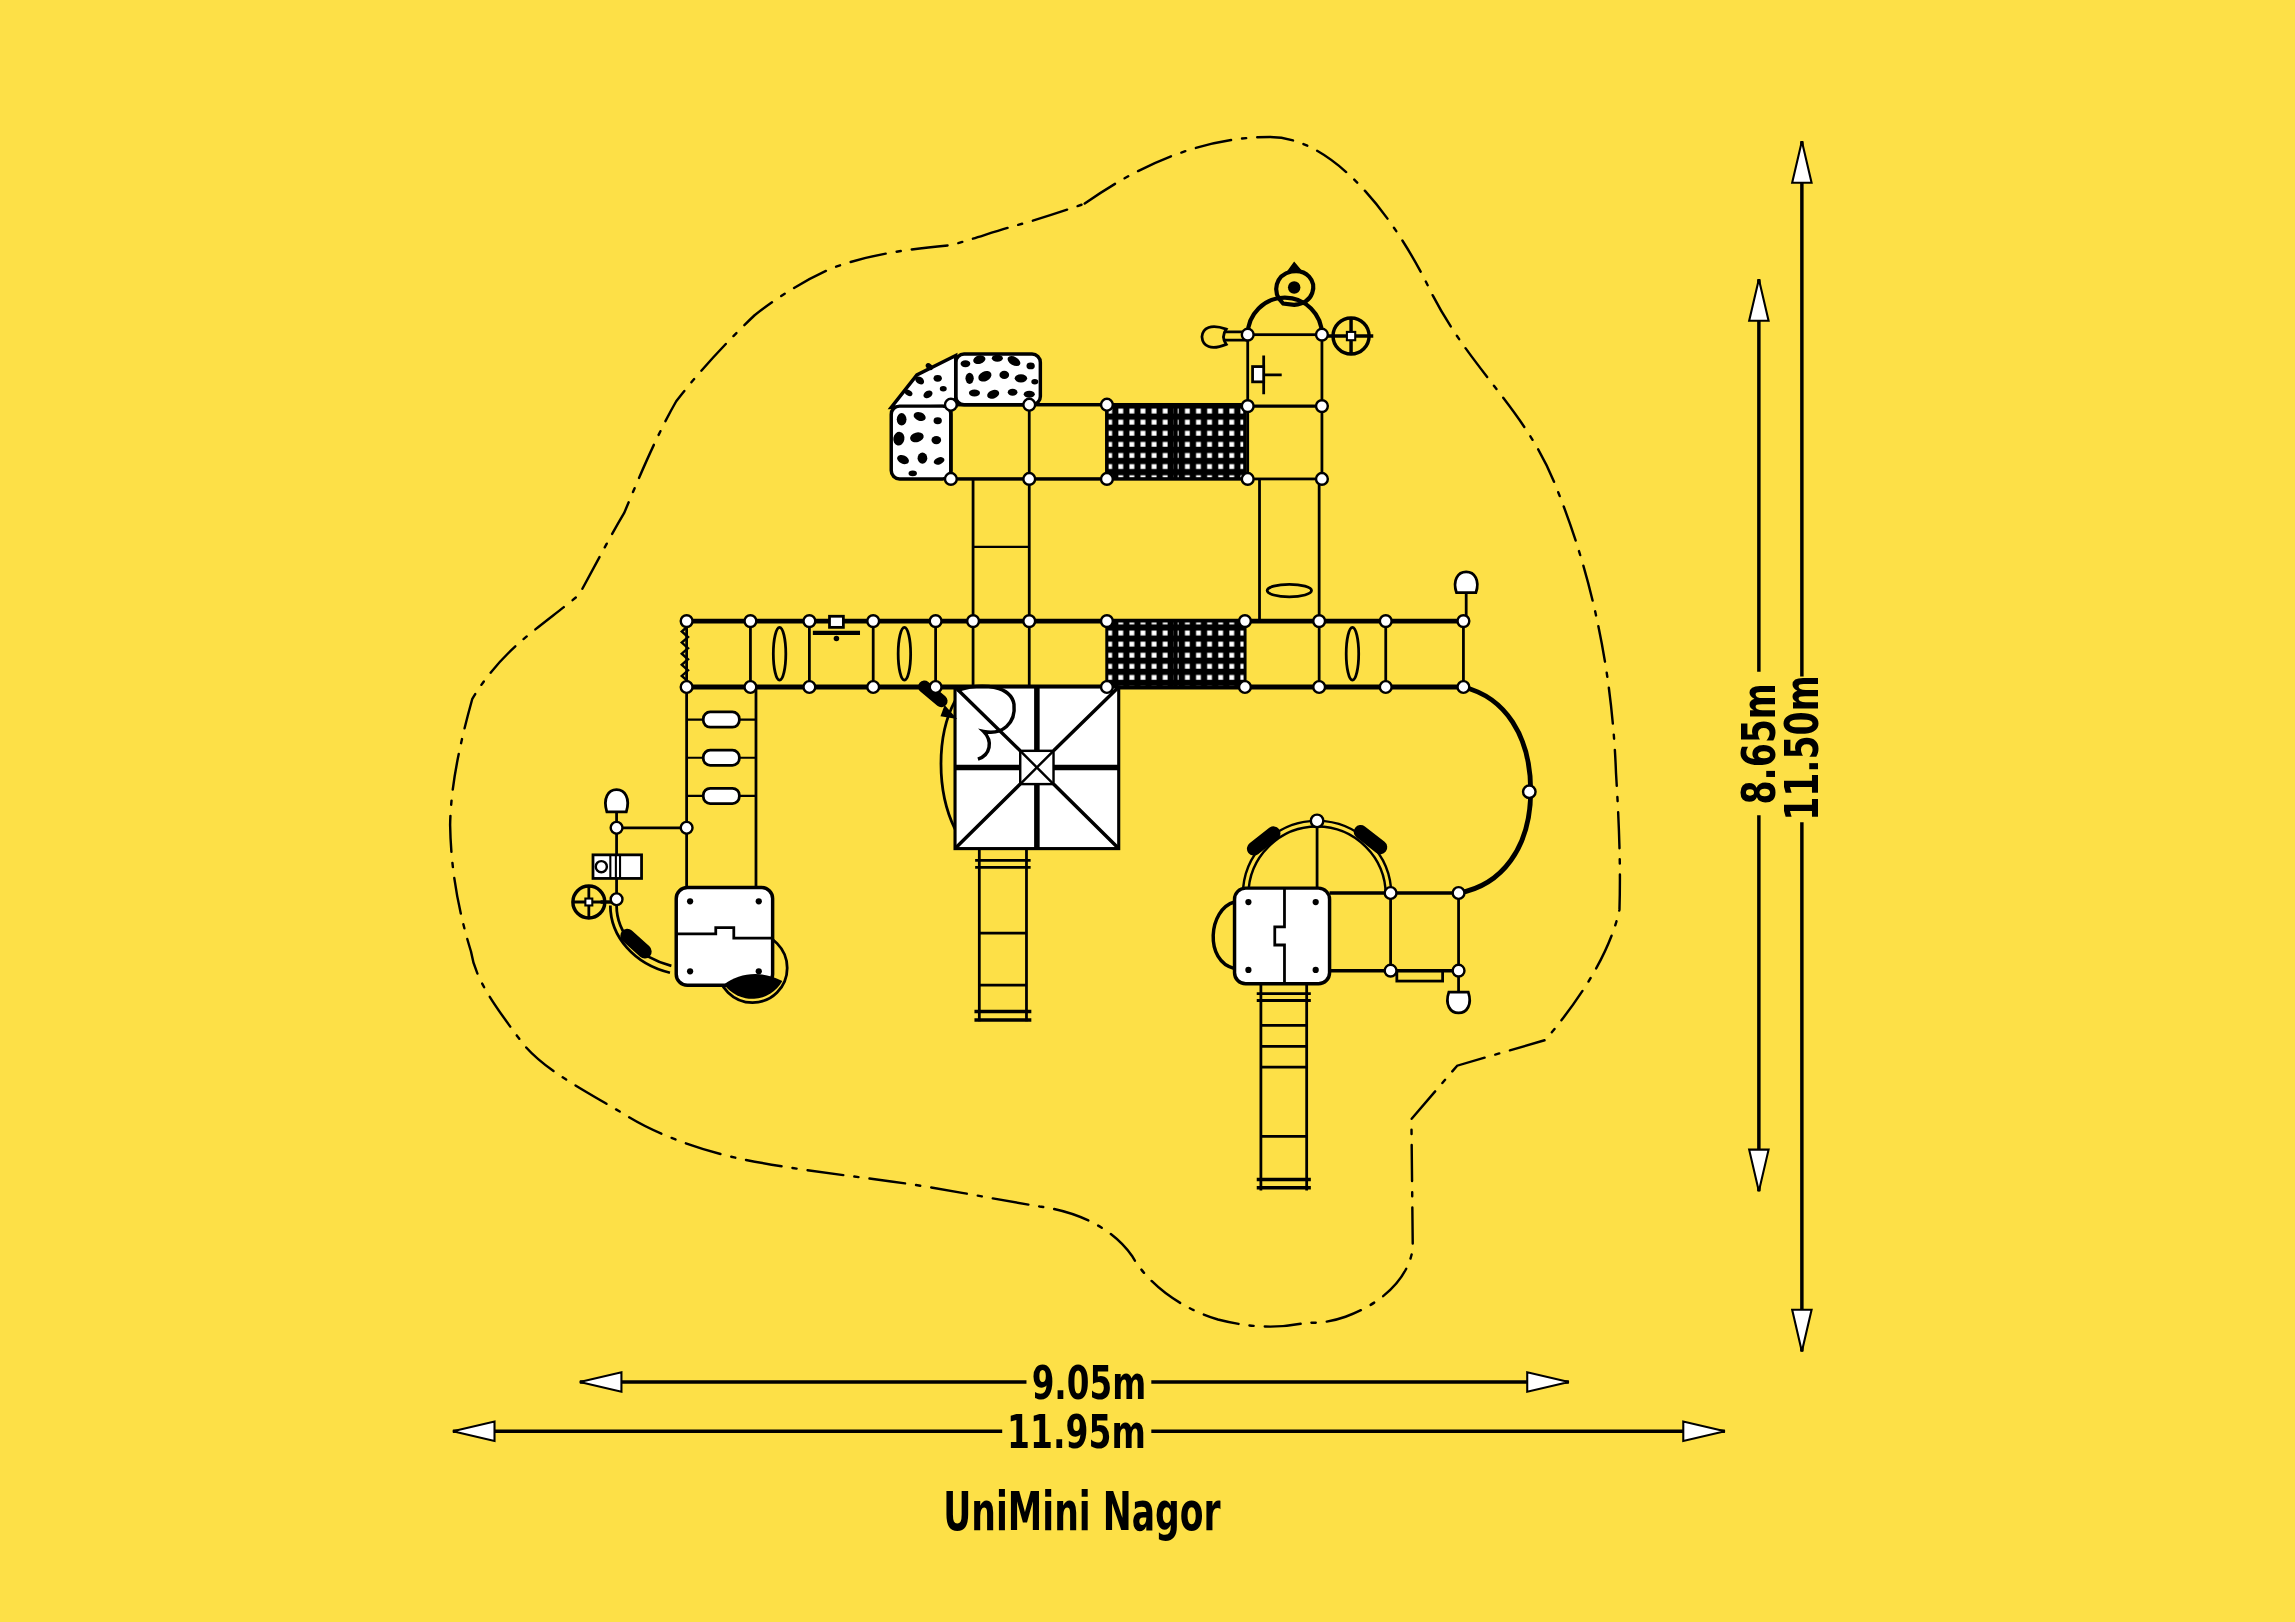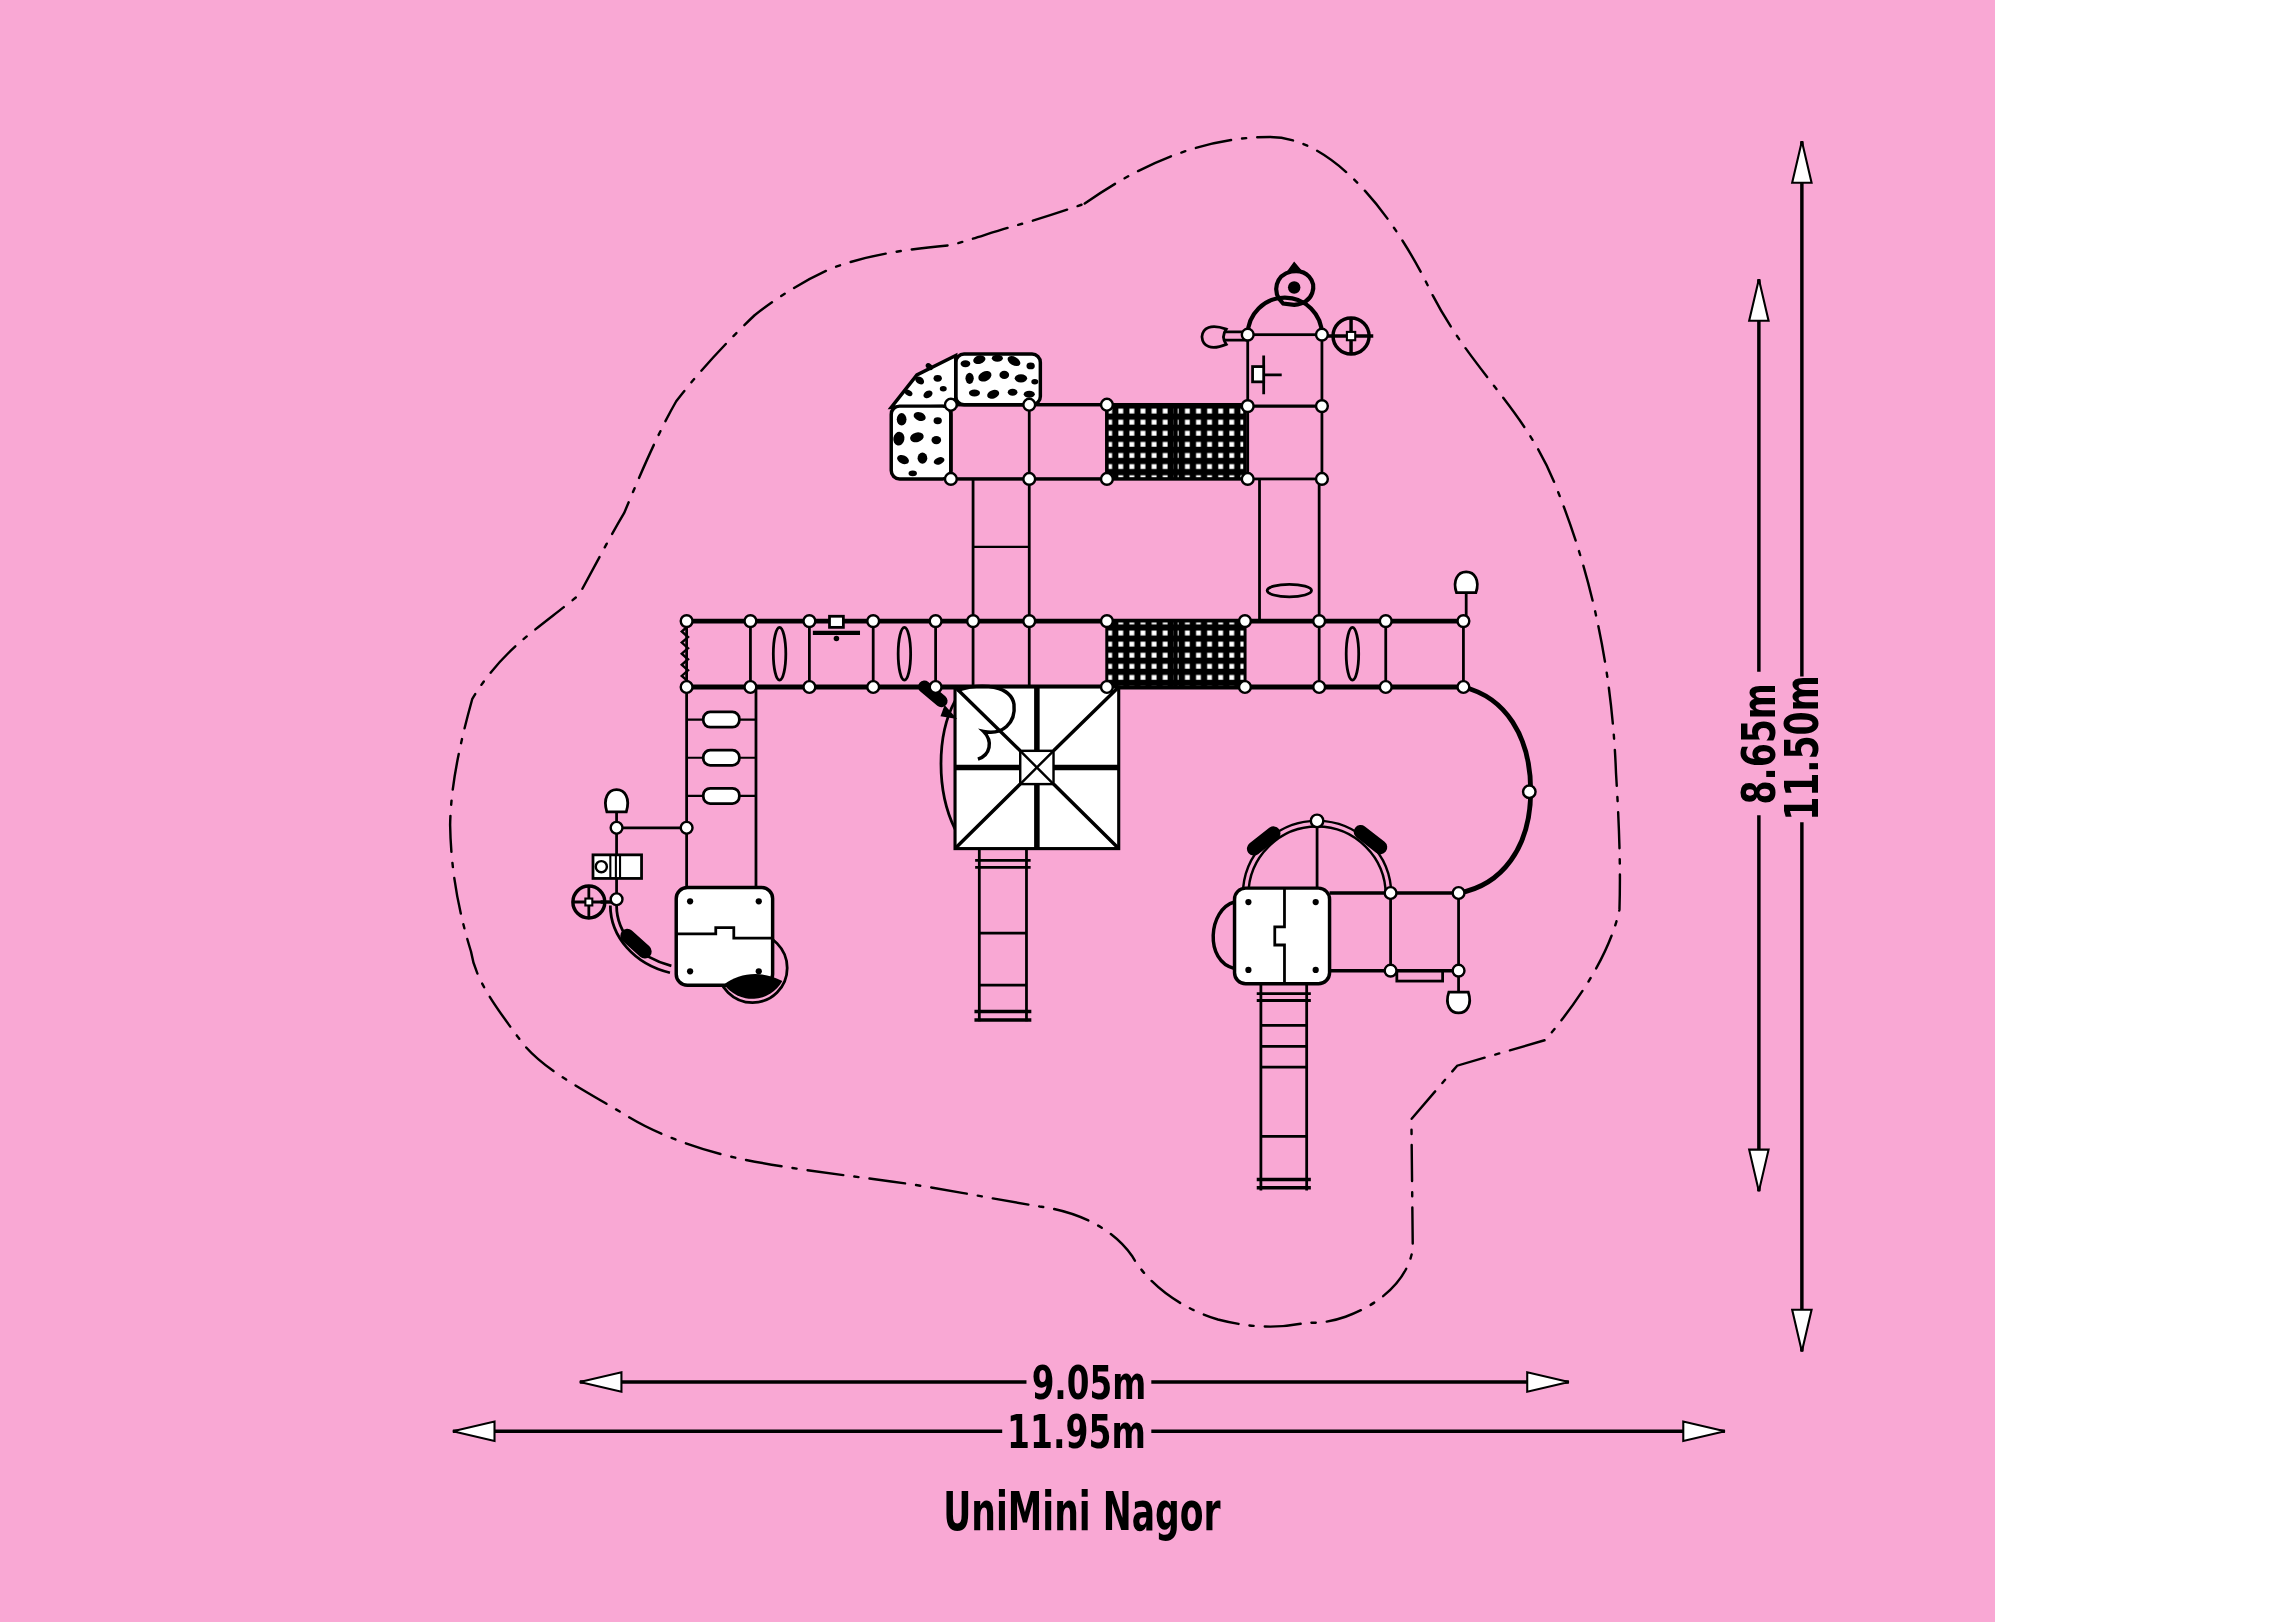--- a/index.html
+++ b/index.html
@@ -1,16 +1,16 @@
 <!DOCTYPE html>
 <html style="font-size:11px"><head>
 <meta charset="utf-8">
 <style>
   html,body{margin:0;padding:0;background:#ffffff;}
-  .page{position:relative;width:1995px;height:1623px;background:#f9a8d4;overflow:hidden;}
+  .page{position:relative;width:2295px;height:1623px;background:#fde047;overflow:hidden;}
   svg{display:block;}
   text{font-family:"DejaVu Sans","Liberation Sans",sans-serif;font-weight:bold;fill:#000;}
   .dim-label{font-size:66px;}
   .title-label{font-size:78px;}
 </style>
 </head>
 <body>
 
 <div class="page">
 <svg viewBox="0 0 3309 2339" width="2295" height="1623">

